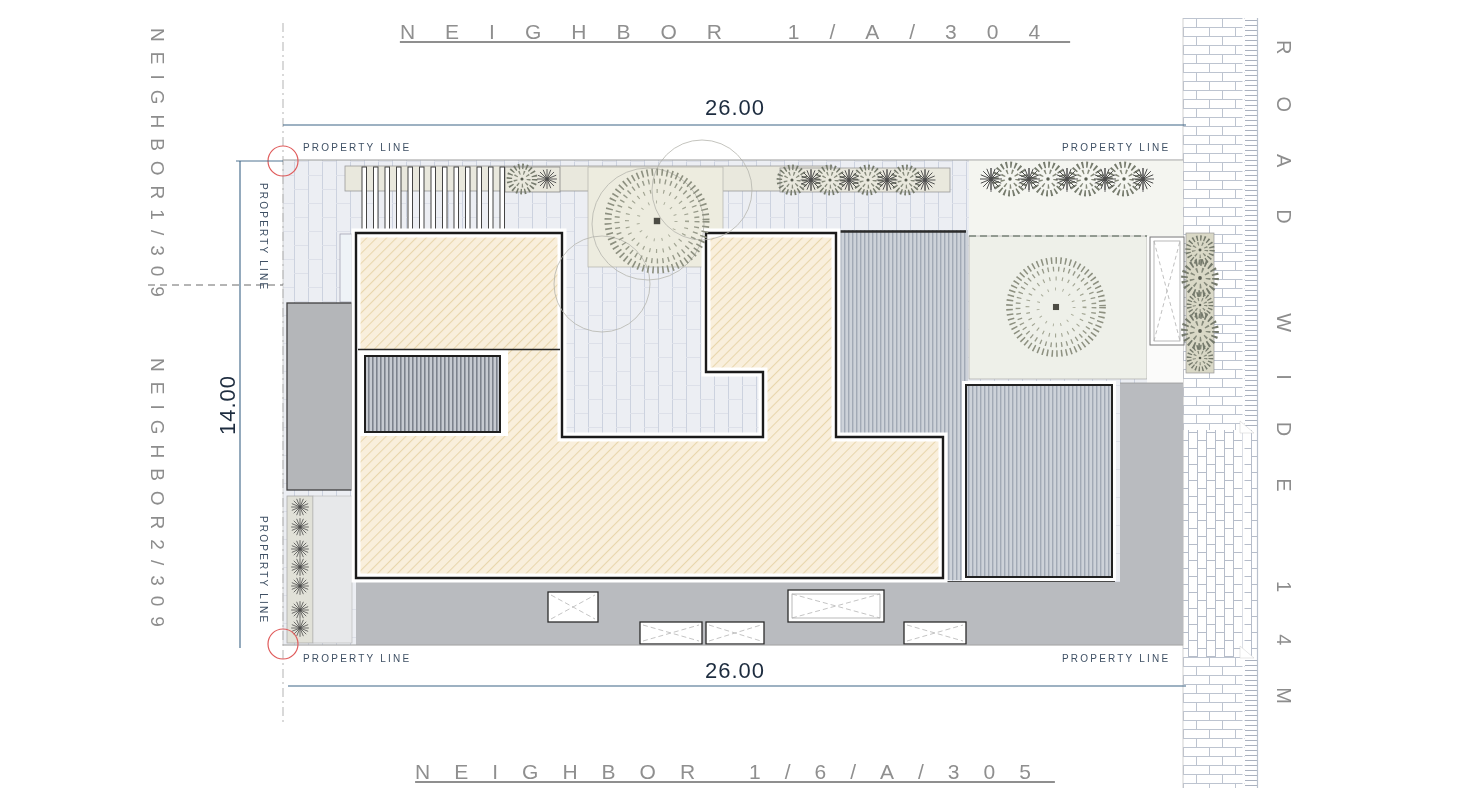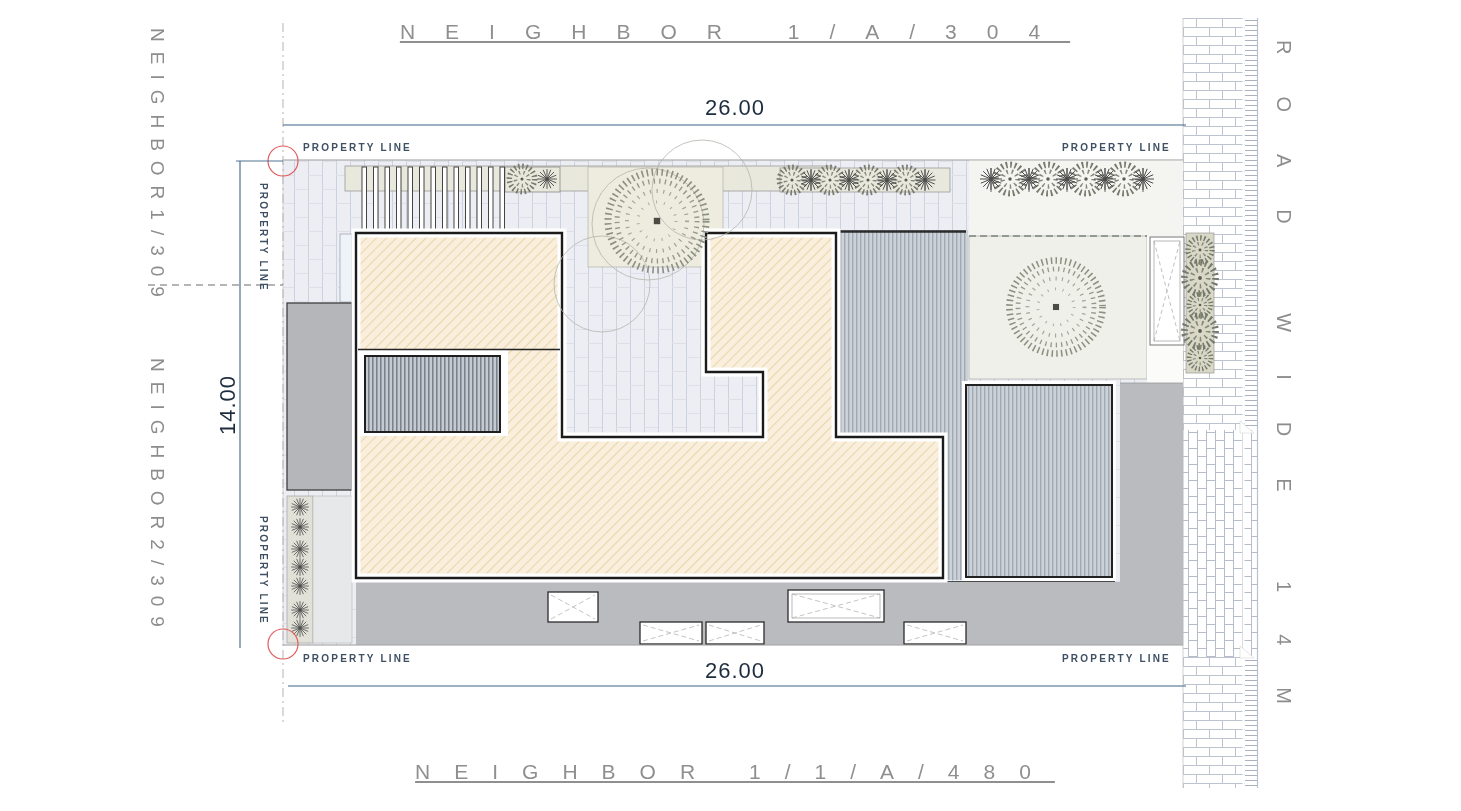--- a/index.html
+++ b/index.html
@@ -2,21 +2,21 @@
 <html><head>
 <meta charset="utf-8">
 <style>
   html,body{margin:0;padding:0;background:#fff;}
   #canvas{position:relative;width:1461px;height:811px;background:#ffffff;overflow:hidden;
           font-family:"Liberation Sans", sans-serif;}
   .lbl{position:absolute;color:#8f8f8f;font-size:21px;font-weight:400;white-space:nowrap;}
   .lbl-h{text-align:center;text-decoration:underline;}
   .vtext{writing-mode:vertical-rl;}
   .neigh-left{left:146px;font-size:19px;letter-spacing:10px;color:#8d8d8d;}
-  .prop{position:absolute;color:#3f5064;font-size:10px;letter-spacing:2.2px;font-weight:700;white-space:nowrap;}
+  .prop{position:absolute;color:#3f5064;font-size:10px;letter-spacing:2.2px;font-weight:400;white-space:nowrap;}
   .dim{position:absolute;color:#1d2c3f;font-size:22px;letter-spacing:1px;text-align:center;white-space:nowrap;}
   svg{position:absolute;left:0;top:0;}
 </style>
 </head>
 <body>
 
 <div id="canvas">
 
 <svg width="1461" height="811" viewBox="0 0 1461 811">
   <defs>
@@ -233,21 +233,21 @@
   <g stroke="#3c6486" stroke-width="1.1" fill="none">
     <path d="M283,125 H1186"></path>
     <path d="M288,686 H1186"></path>
     <path d="M240,161 V648"></path>
     <path d="M236,161 H283" stroke-width="0.9"></path>
   </g>
 </svg>
 
   <div class="lbl lbl-h" style="left:330px;top:20px;width:810px;letter-spacing:30px;">NEIGHBOR 1/A/304</div>
 
-  <div class="lbl lbl-h" style="left:330px;top:760px;width:810px;letter-spacing:24px;">NEIGHBOR 1/1/A/480</div>
+  <div class="lbl lbl-h" style="left:330px;top:760px;width:810px;letter-spacing:24px;">NEIGHBOR 1/6/A/305</div>
 
   <div class="lbl vtext neigh-left" style="top:28px;">NEIGHBOR1/309</div>
 
   <div class="lbl vtext neigh-left" style="top:358px;">NEIGHBOR2/309</div>
 
   <div class="lbl vtext" style="left:1272px;top:40px;font-size:20px;letter-spacing:42px;color:#8d8d8d;">ROAD WIDE 14M</div>
 
   <div class="prop" style="left:303px;top:142px;">PROPERTY LINE</div>
   <div class="prop" style="left:1062px;top:142px;">PROPERTY LINE</div>
   <div class="prop" style="left:303px;top:653px;">PROPERTY LINE</div>

